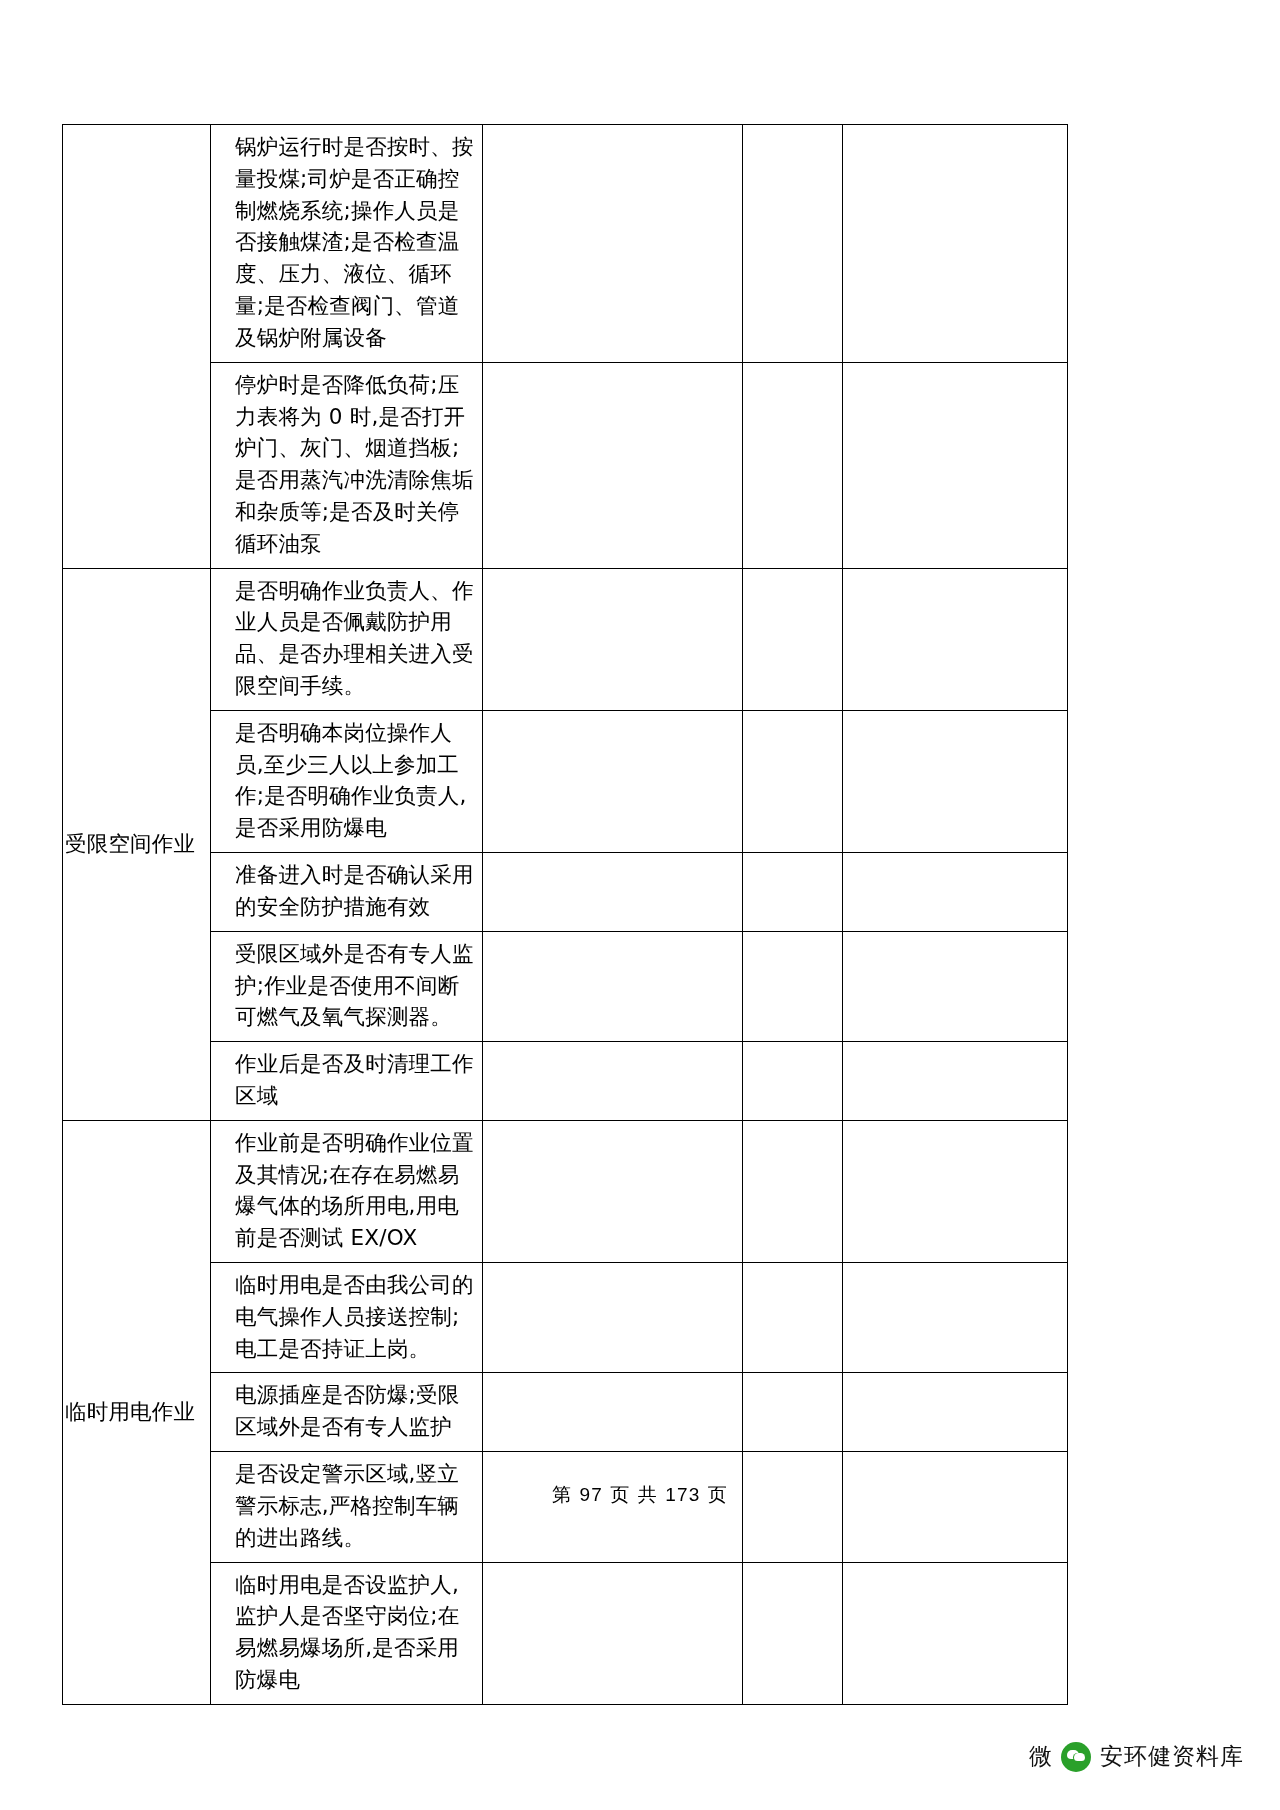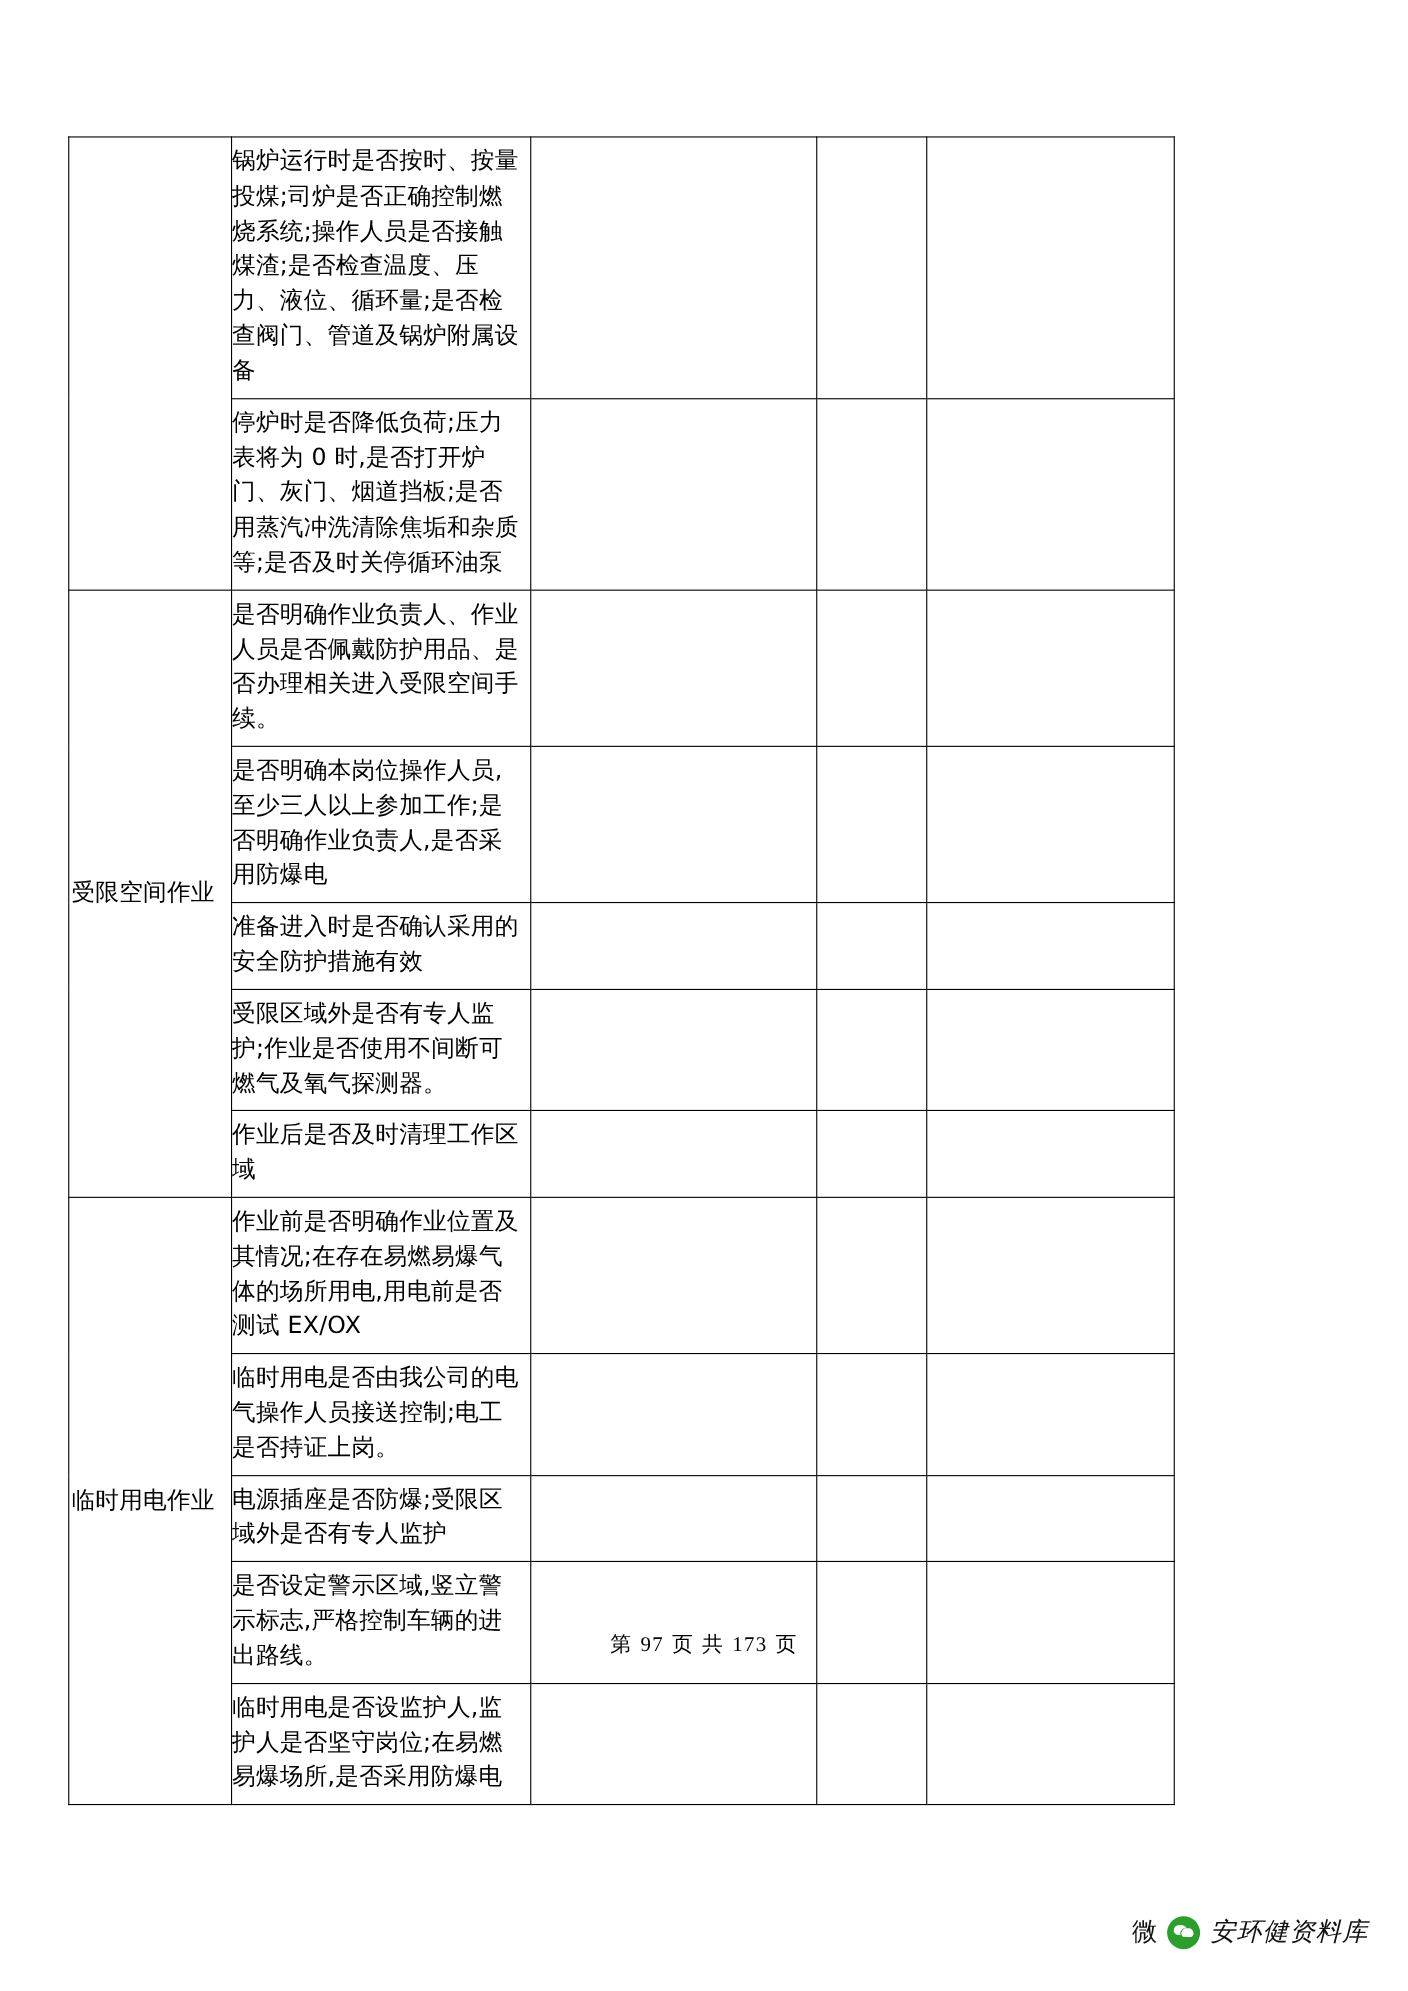--- a/index.html
+++ b/index.html
@@ -25,21 +25,21 @@
     position: absolute;
     left: 62px;
     top: 124px;
     width: 1005px;
     border-collapse: collapse;
     table-layout: fixed;
   }
   .doc-table td {
     border: 1px solid #000;
     vertical-align: top;
-    padding: 6px 8px 8px 0;
+    padding: 6px 8px 8px 24px;
     font-size: 21.5px;
     line-height: 1.48;
     letter-spacing: 0.2px;
   }
   .col-cat { width: 148px; }
   .col-item { width: 272px; }
   .col-blank1 { width: 260px; }
   .col-blank2 { width: 100px; }
   .col-blank3 { width: 225px; }
 
@@ -54,21 +54,21 @@
   }
   .footer {
     position: absolute;
     top: 1482px;
     left: 0;
     width: 1280px;
     text-align: center;
     font-size: 19px;
     letter-spacing: 1.2px;
   }
-  .footer .num { font-family: Liberation Serif, serif; }
+  .footer .num { font-family: Liberation Sans, sans-serif; }
 
   .watermark {
     position: absolute;
     right: 36px;
     bottom: 38px;
     display: flex;
     align-items: center;
     gap: 9px;
   }
   .wm-icon {
@@ -92,21 +92,20 @@
     left: 13px; top: 11px;
     width: 11px; height: 8px;
     border-radius: 5px 5px 4px 4px;
     background: #fff;
     box-shadow: -1px 0 0 0 #2aa02a;
   }
   .wm-text {
     font-size: 23px;
     color: #111;
     letter-spacing: 1px;
-    font-style: italic;
   }
   .wm-prefix {
     font-size: 23px;
     color: #111;
   }
 </style>
 </head>
 <body>
 
 <div class="page">

